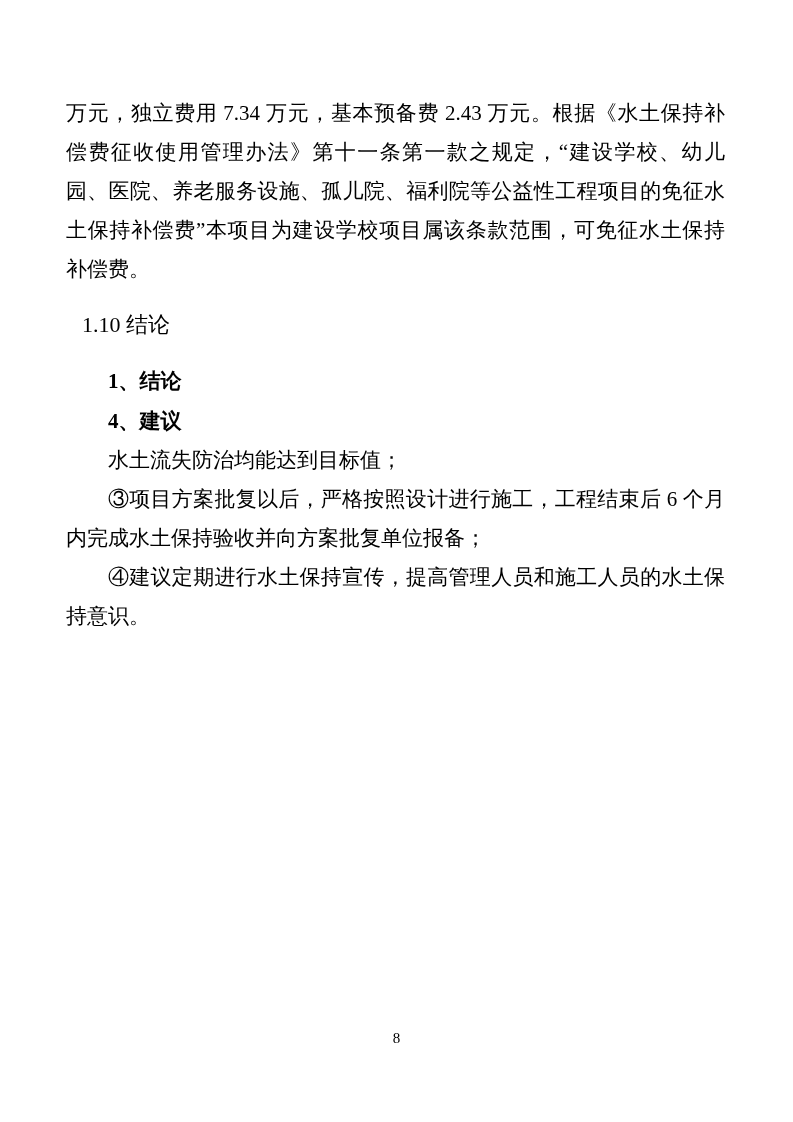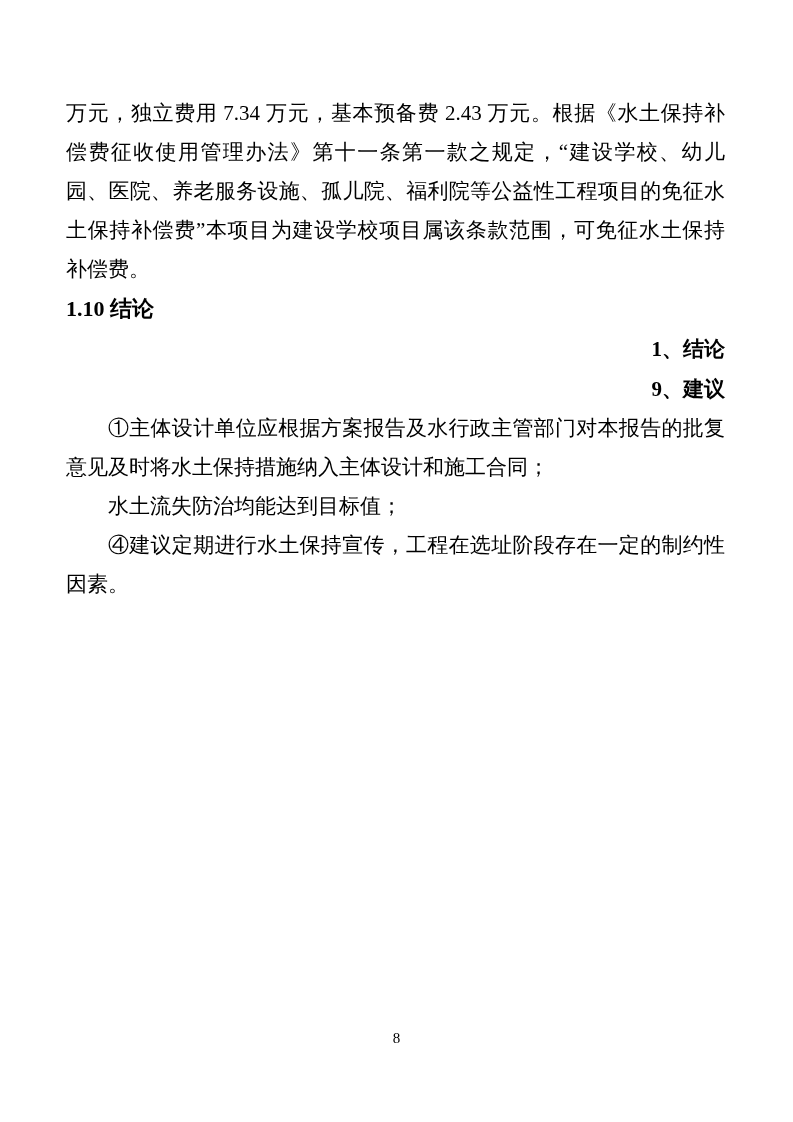--- a/index.html
+++ b/index.html
@@ -27,52 +27,52 @@
     text-justify: inter-ideograph;
   }
   .para {
     margin: 0;
     text-indent: 42px;
   }
   .para.no-indent {
     text-indent: 0;
   }
   .section-heading {
-    margin: 0;
+    margin: 16px;
     font-size: 22px;
-    font-weight: bold;
+    font-weight: normal;
     line-height: 40px;
     text-indent: 0;
     text-align: left;
   }
   .sub-heading {
     margin: 0;
     font-size: 21px;
     font-weight: bold;
     line-height: 40px;
     text-indent: 42px;
-    text-align: right;
+    text-align: left;
   }
   .footer {
     position: absolute;
     left: 0;
     right: 0;
     top: 1028px;
     text-align: center;
     font-size: 15px;
     line-height: 20px;
   }
 </style>
 </head>
 <body>
 
 <div class="page">
   <div class="content">
     <p class="para no-indent">万元，独立费用 7.34 万元，基本预备费 2.43 万元。根据《水土保持补偿费征收使用管理办法》第十一条第一款之规定，“建设学校、幼儿园、医院、养老服务设施、孤儿院、福利院等公益性工程项目的免征水土保持补偿费”本项目为建设学校项目属该条款范围，可免征水土保持补偿费。</p>
     <h2 class="section-heading">1.10 结论</h2>
     <h3 class="sub-heading">1、结论</h3>
-    <h3 class="sub-heading">9、建议</h3>
-    <p class="para">①主体设计单位应根据方案报告及水行政主管部门对本报告的批复意见及时将水土保持措施纳入主体设计和施工合同；</p>
+    <h3 class="sub-heading">4、建议</h3>
     <p class="para">水土流失防治均能达到目标值；</p>
-    <p class="para">④建议定期进行水土保持宣传，工程在选址阶段存在一定的制约性因素。</p>
+    <p class="para">③项目方案批复以后，严格按照设计进行施工，工程结束后 6 个月内完成水土保持验收并向方案批复单位报备；</p>
+    <p class="para">④建议定期进行水土保持宣传，提高管理人员和施工人员的水土保持意识。</p>
   </div>
   <div class="footer">8</div>
 </div>
 
 </body></html>

